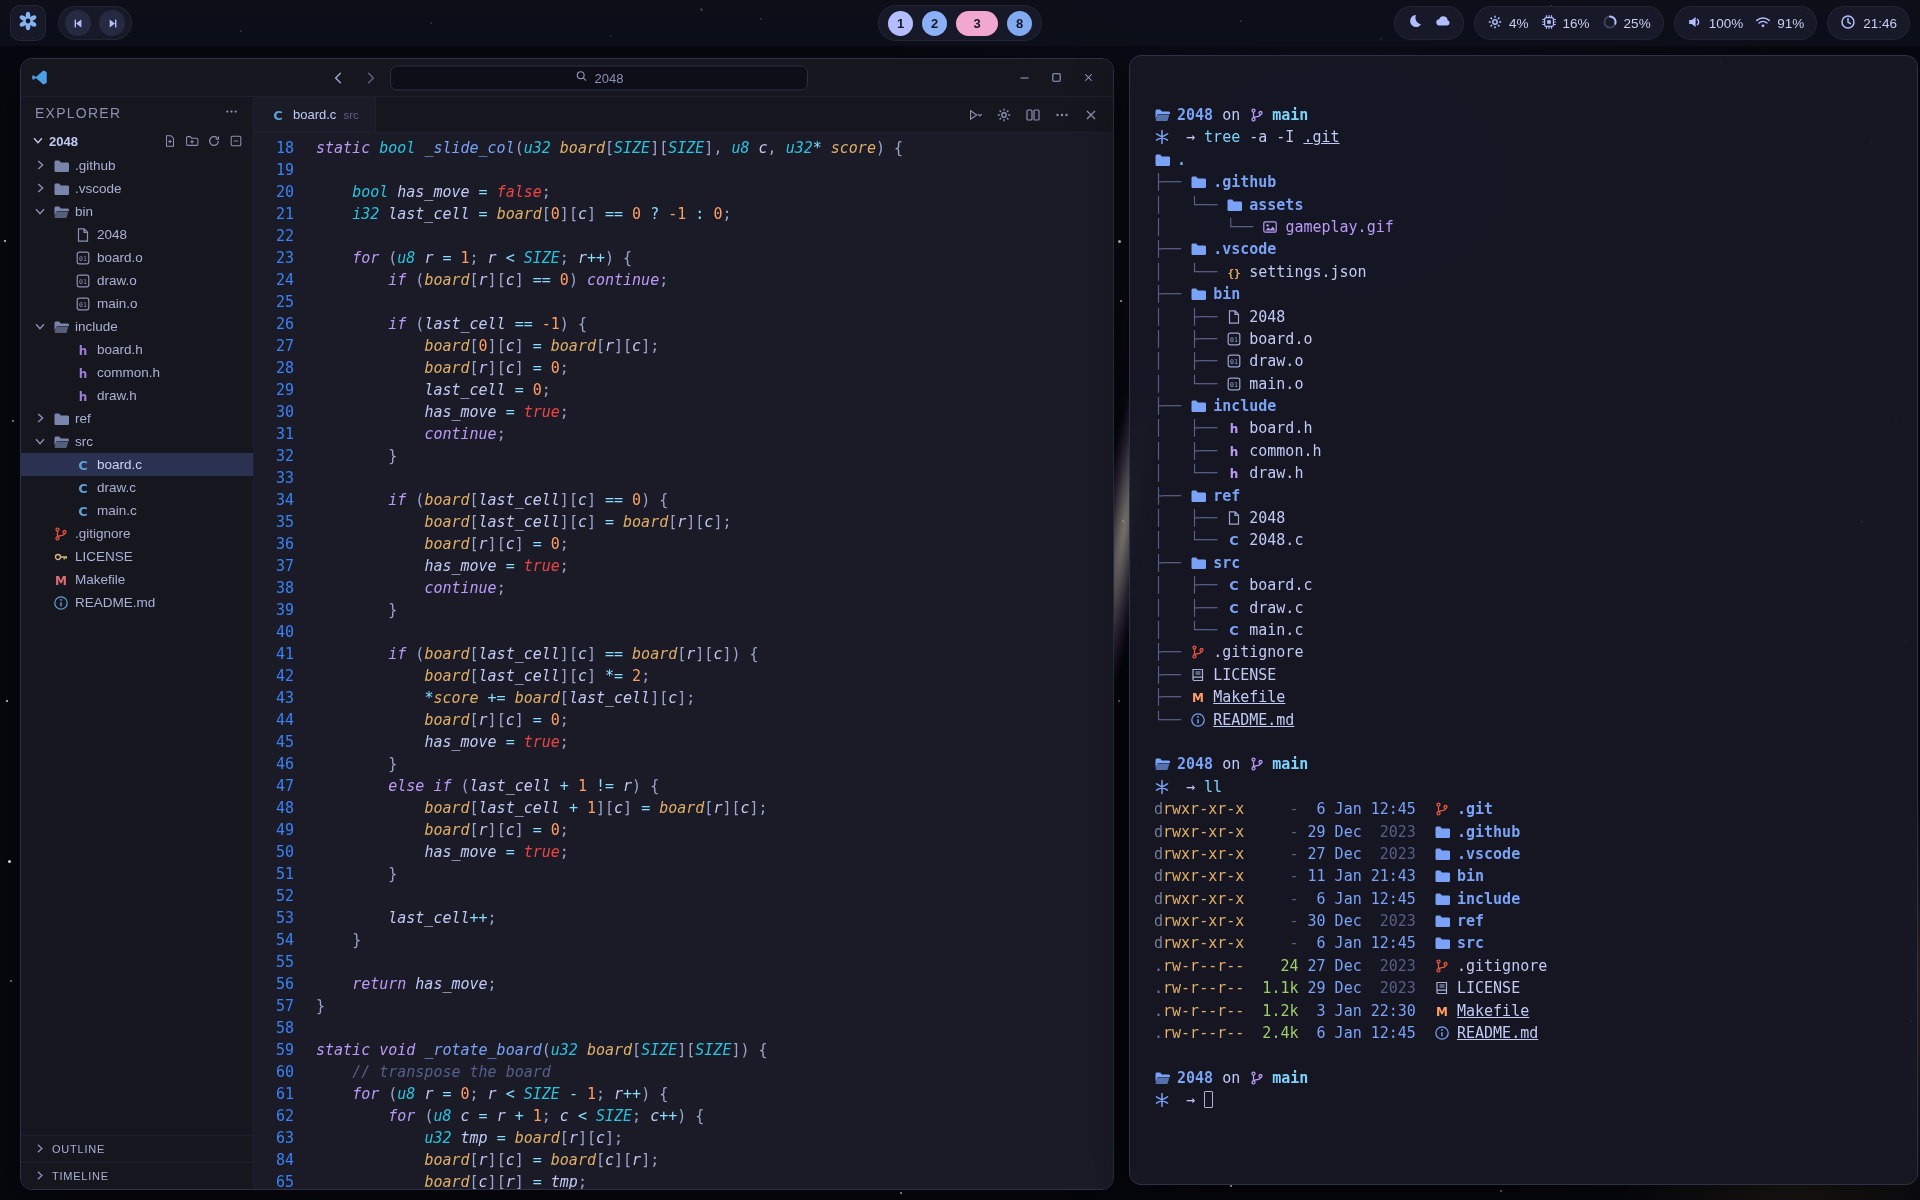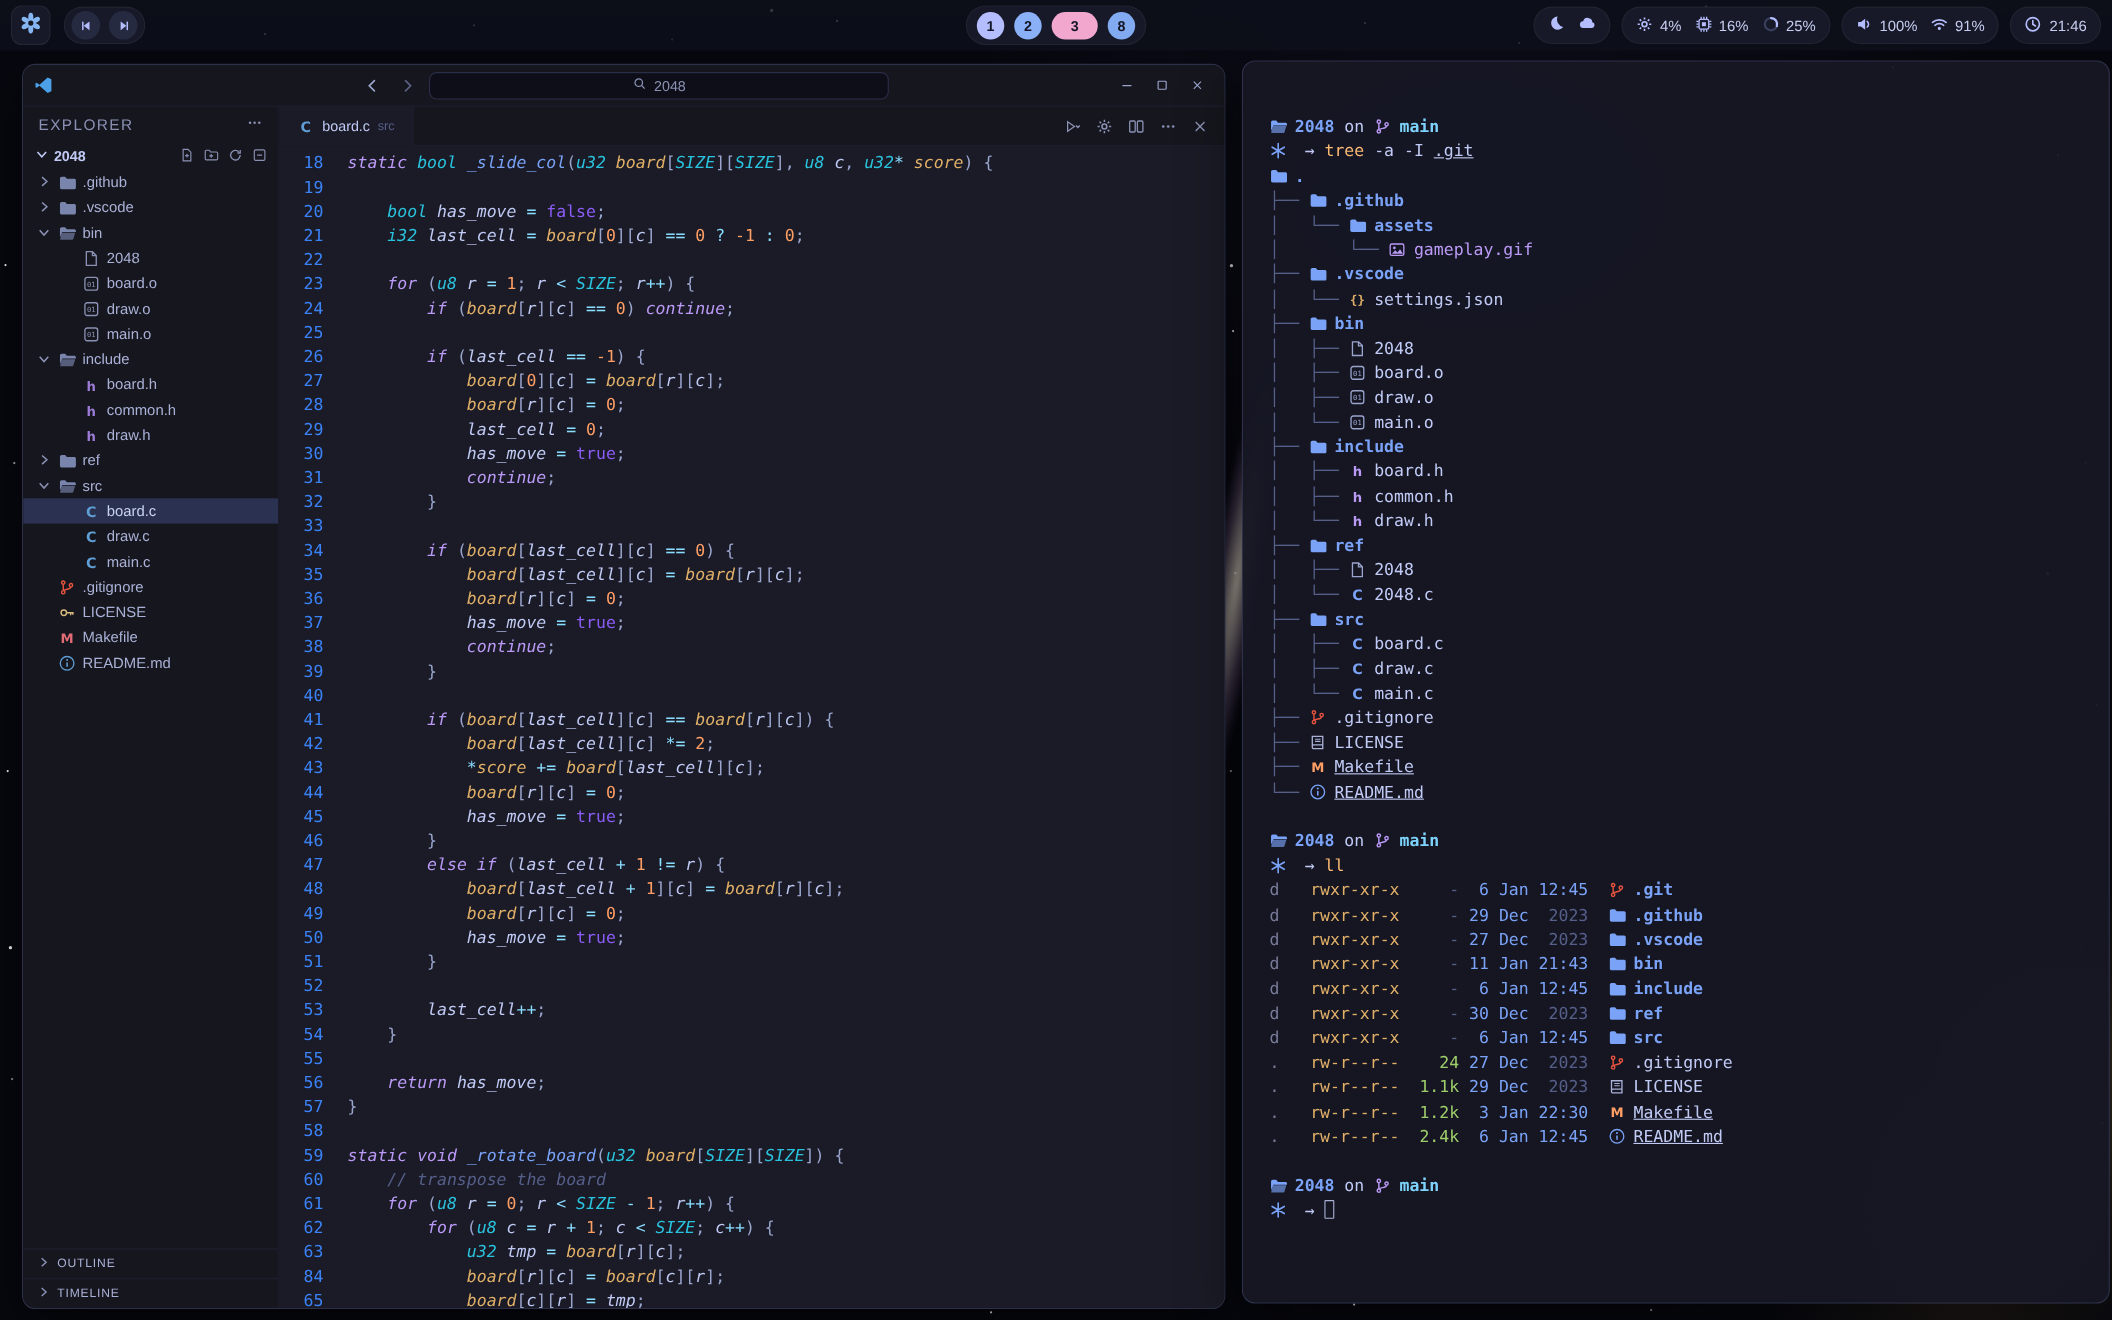--- a/index.html
+++ b/index.html
@@ -126,40 +126,40 @@
   .editor { flex:1; padding-top:4px; font:15px/22px "DejaVu Sans Mono", monospace; overflow:hidden; cursor:text; }
   .cl { display:flex; height:22px; }
   .lnum { width:62px; flex:none; text-align:right; padding-right:22px; color:#3b82f6; }
   .ltext { white-space:pre; color:#c0caf5; }
   .tok-k { color:#bb9af7; font-style:italic; }
   .tok-t { color:#2ac3de; font-style:italic; }
   .tok-f { color:#7aa2f7; font-style:italic; }
   .tok-v { color:#e0af68; font-style:italic; }
   .tok-d { color:#c0caf5; font-style:italic; }
   .tok-n { color:#ff9e64; }
-  .tok-b { color:#8b5cf6; }
+  .tok-b { color:#ef4444; font-style:italic; }
   .tok-o { color:#89ddff; }
   .tok-pu { color:#9aa5ce; }
   .tok-m { color:#2ac3de; font-style:italic; }
   .tok-c { color:#565f89; font-style:italic; }
 
   
   .term { position:absolute; left:1129px; top:55px; width:789px; height:1130px; z-index:2;
     background:rgba(22,23,35,.96); border:1px solid #2c3149; border-radius:12px;
     padding:48px 24px 20px 24px; font:15px/22.4px "DejaVu Sans Mono", monospace;
     color:#c0caf5; overflow:hidden; }
   .term-line { white-space:pre; height:22.4px; }
   .t-p    { color:#c0caf5; }
   .t-dir  { color:#7aa2f7; font-weight:bold; }
   .t-br   { color:#7dd3fc; font-weight:bold; }
-  .t-cmd  { color:#fdba74; }
+  .t-cmd  { color:#7dd3fc; }
   .t-und  { color:#c0caf5; text-decoration:underline; }
   .t-gif  { color:#bb9af7; }
   .t-tre  { color:#565f89; }
-  .t-perm { color:#e0af68;padding-left:28px; }
+  .t-perm { color:#e0af68; }
   .t-permd{ color:#787c99; }
   .t-size { color:#9ece6a; }
   .t-sizeg{ color:#565f89; }
   .t-date { color:#7aa2f7; }
   .t-datey{ color:#565f89; }
   .t-arrow{ color:#c0caf5; }
   .t-cur  { display:inline-block; width:9px; height:17px; border:1.5px solid #aab2d8;
             border-radius:1px; vertical-align:-3px; }
 </style>
 </head>

